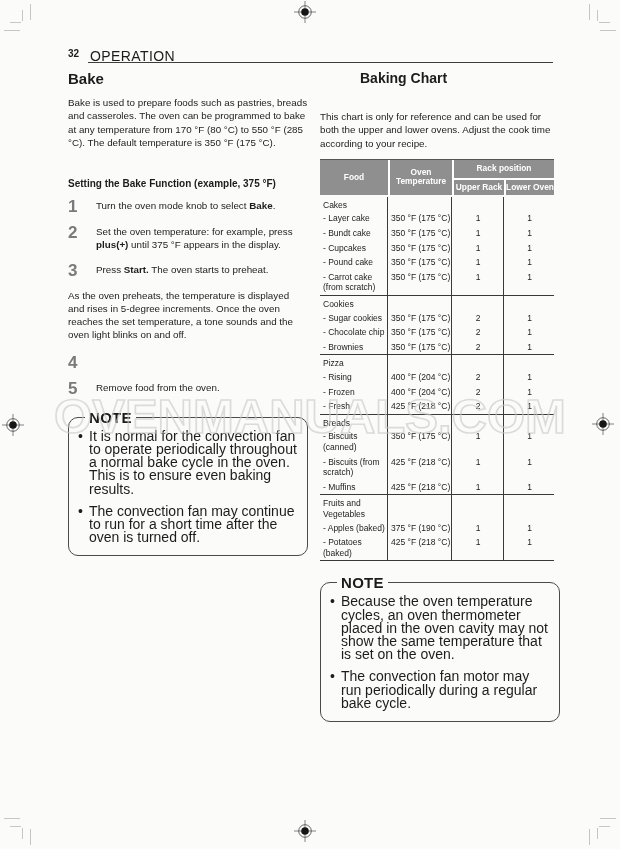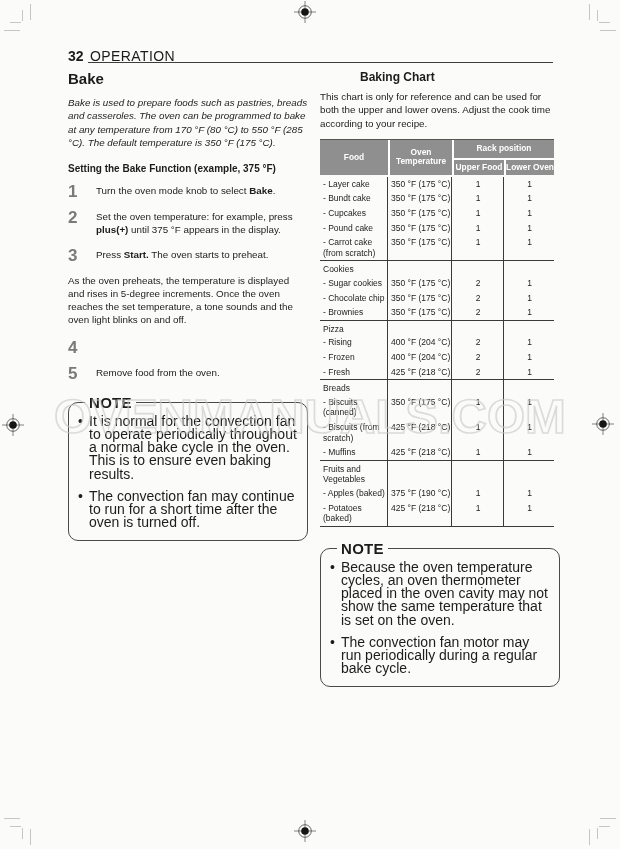--- a/index.html
+++ b/index.html
@@ -11,33 +11,33 @@
     position:relative;
     overflow:hidden;
   }
   .page{ position:absolute; inset:0; }
 
   
   .regmark{ position:absolute; width:22px; height:22px; }
   .cropmark i{ position:absolute; background:#c6c6c6; display:block; }
 
   
-  .pg-num{ position:absolute; left:68px; top:48px; font-size:14px; font-weight:bold;text-align:center; }
+  .pg-num{ position:absolute; left:68px; top:48px; font-size:10px; font-weight:bold;text-align:center; }
   .pg-sec{ position:absolute; left:90px; top:48px; font-size:14px; letter-spacing:.4px; }
   .pg-rule{ position:absolute; left:88px; top:62px; width:465px; height:1px; background:#3d3d3d; }
 
   
   .col-left { position:absolute; left:68px;  top:70px; width:240px; }
   .col-right{ position:absolute; left:320px; top:70px; width:240px; }
 
   h1.bake{ font-size:15px; font-weight:bold; margin-bottom:9px; }
   p.body{ font-size:9.8px; line-height:13.3px; }
-  .intro-gap{ margin-bottom:14px;font-style:italic; }
+  .intro-gap{ margin-bottom:29px; }
   h2.sub{ font-size:10px; font-weight:bold; margin-bottom:10px; }
-  h2.chart-head{ font-size:12px; font-weight:bold; margin-bottom:6px;padding-left:40px; }
+  h2.chart-head{ font-size:14px; font-weight:bold; margin-bottom:24px;padding-left:40px; }
 
   
   .steps .step{ display:grid; grid-template-columns:22px 1fr; column-gap:6px; margin-bottom:11px; }
   .step-num{ font-size:17px; font-weight:bold; color:#7a7a7a; line-height:15px; }
   .step-text{ font-size:9.8px; line-height:13.2px; }
   .midpara{ margin:2px 0 13px 0; }
 
   
   fieldset.note{
     border:1px solid #4a4a4a; border-radius:10px;
@@ -199,25 +199,31 @@
 
   <div class="col-right">
     <h2 class="chart-head">Baking Chart</h2>
     <p class="body" style="margin-bottom:9px;">This chart is only for reference and can be used for both the upper and lower ovens. Adjust the cook time according to your recipe.</p>
 
     <div class="btable">
       <div class="thead">
         <div class="hcell h-food">Food</div>
         <div class="hcell h-temp">Oven Temperature</div>
         <div class="hcell h-rack">Rack position</div>
-        <div class="hcell h-upper">Upper Food</div>
+        <div class="hcell h-upper">Upper Rack</div>
         <div class="hcell h-lower">Lower Oven</div>
       </div>
       <div class="tbody">
           <div class="tsection">
+            <div class="trow secname">
+              <div class="tcell c0">Cakes</div>
+              <div class="tcell c1"></div>
+              <div class="tcell c2"></div>
+              <div class="tcell c3"></div>
+            </div>
             <div class="trow">
               <div class="tcell c0">- Layer cake</div>
               <div class="tcell c1">350 °F (175 °C)</div>
               <div class="tcell c2">1</div>
               <div class="tcell c3">1</div>
             </div>
             <div class="trow">
               <div class="tcell c0">- Bundt cake</div>
               <div class="tcell c1">350 °F (175 °C)</div>
               <div class="tcell c2">1</div>

